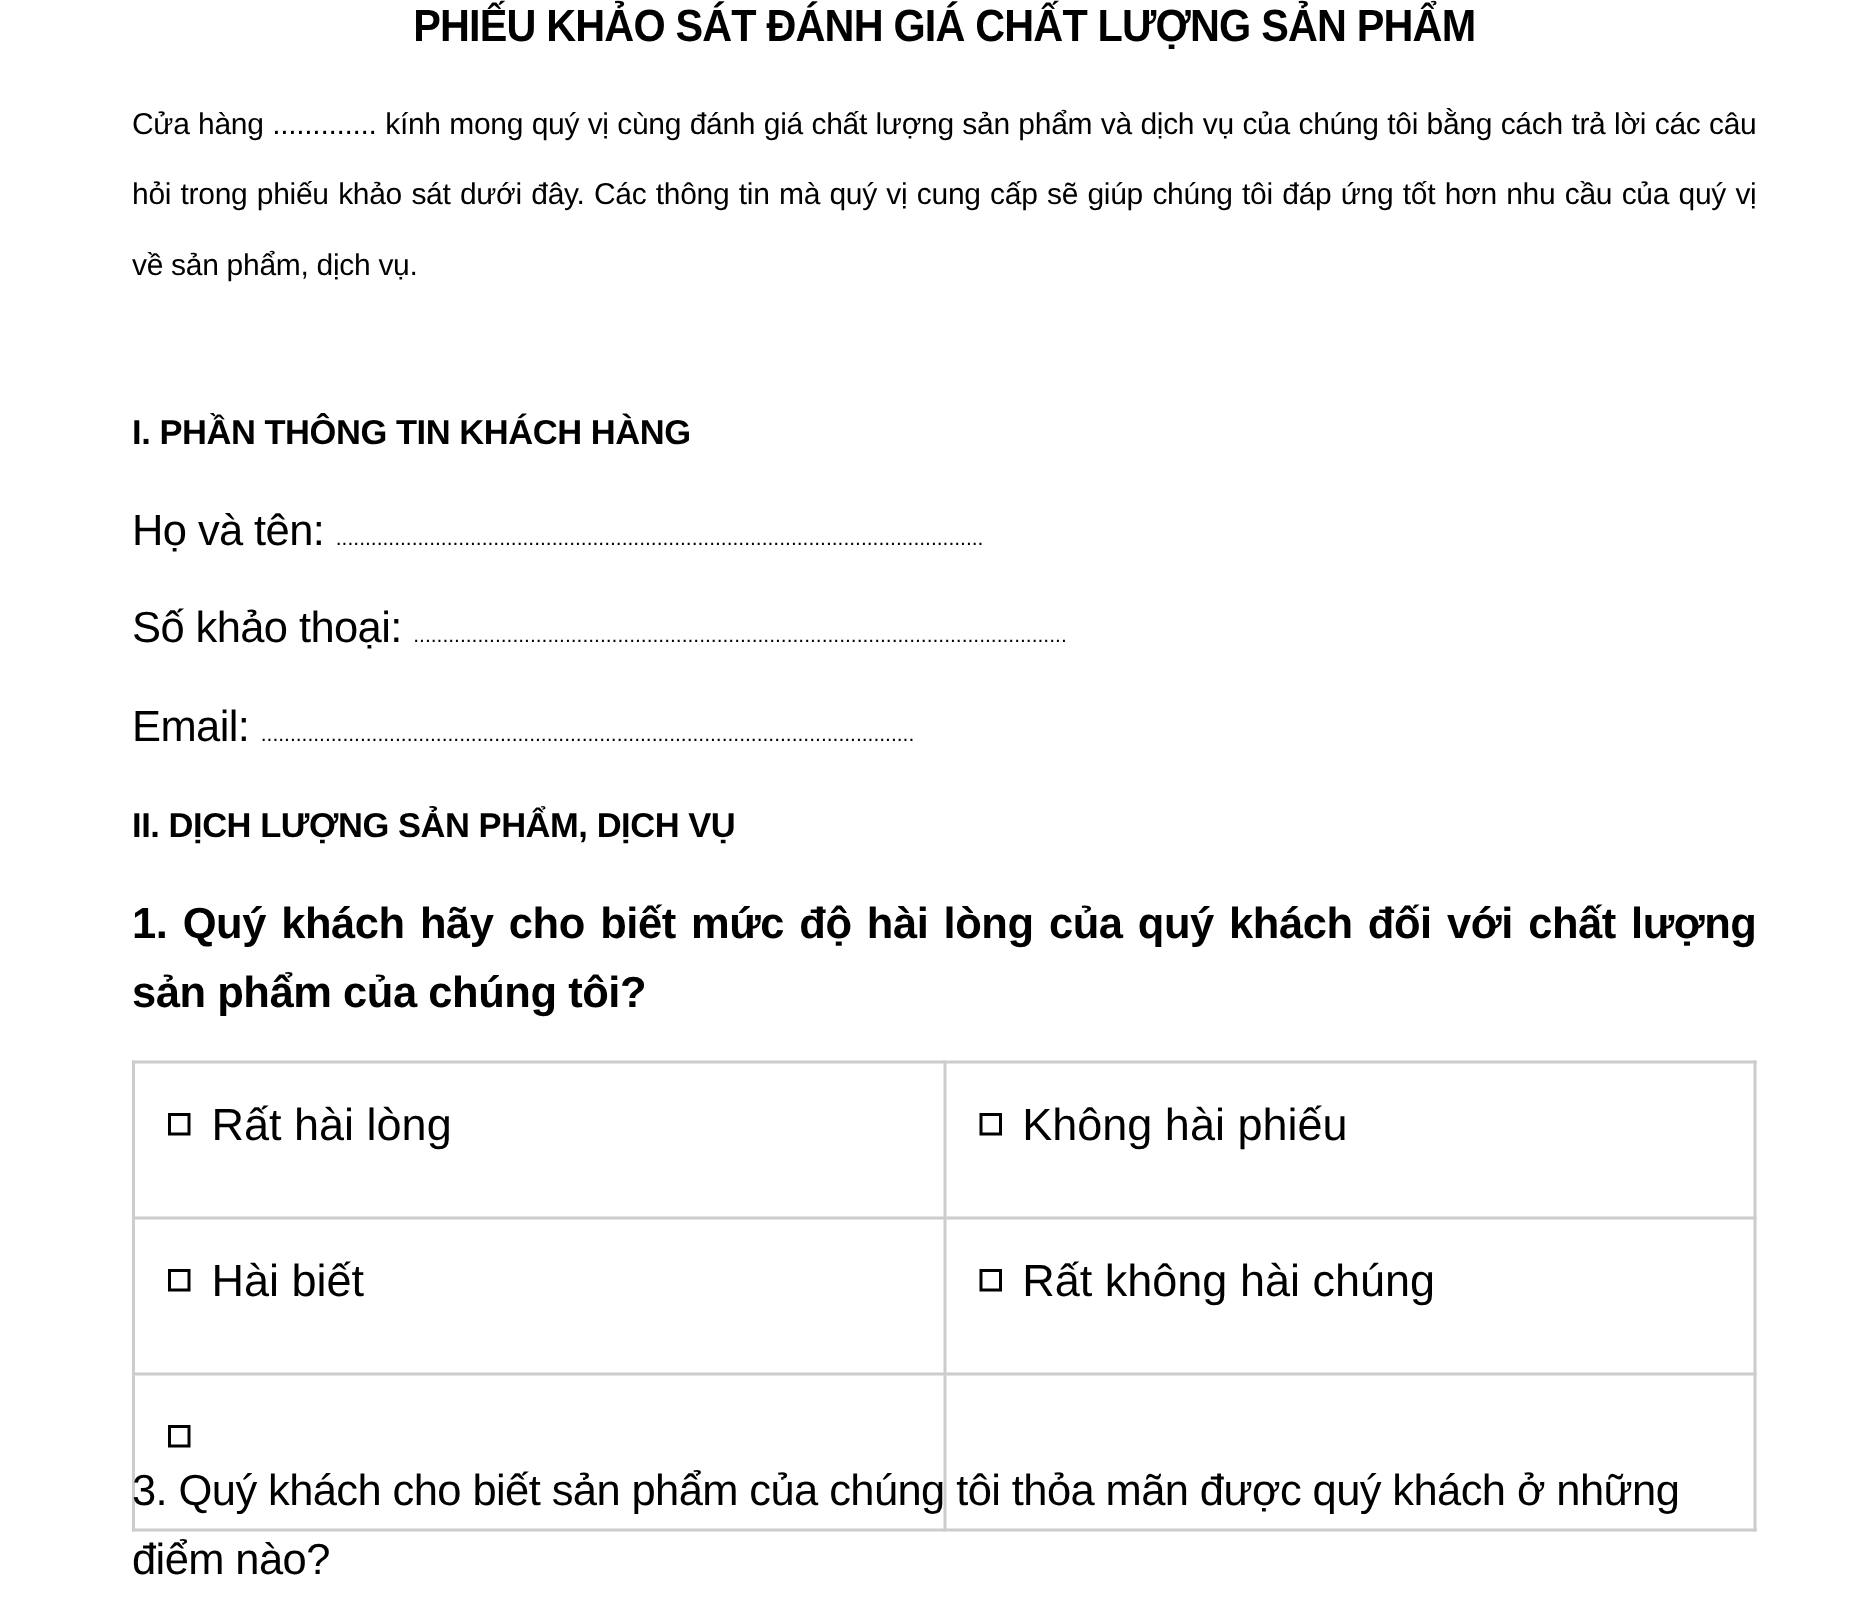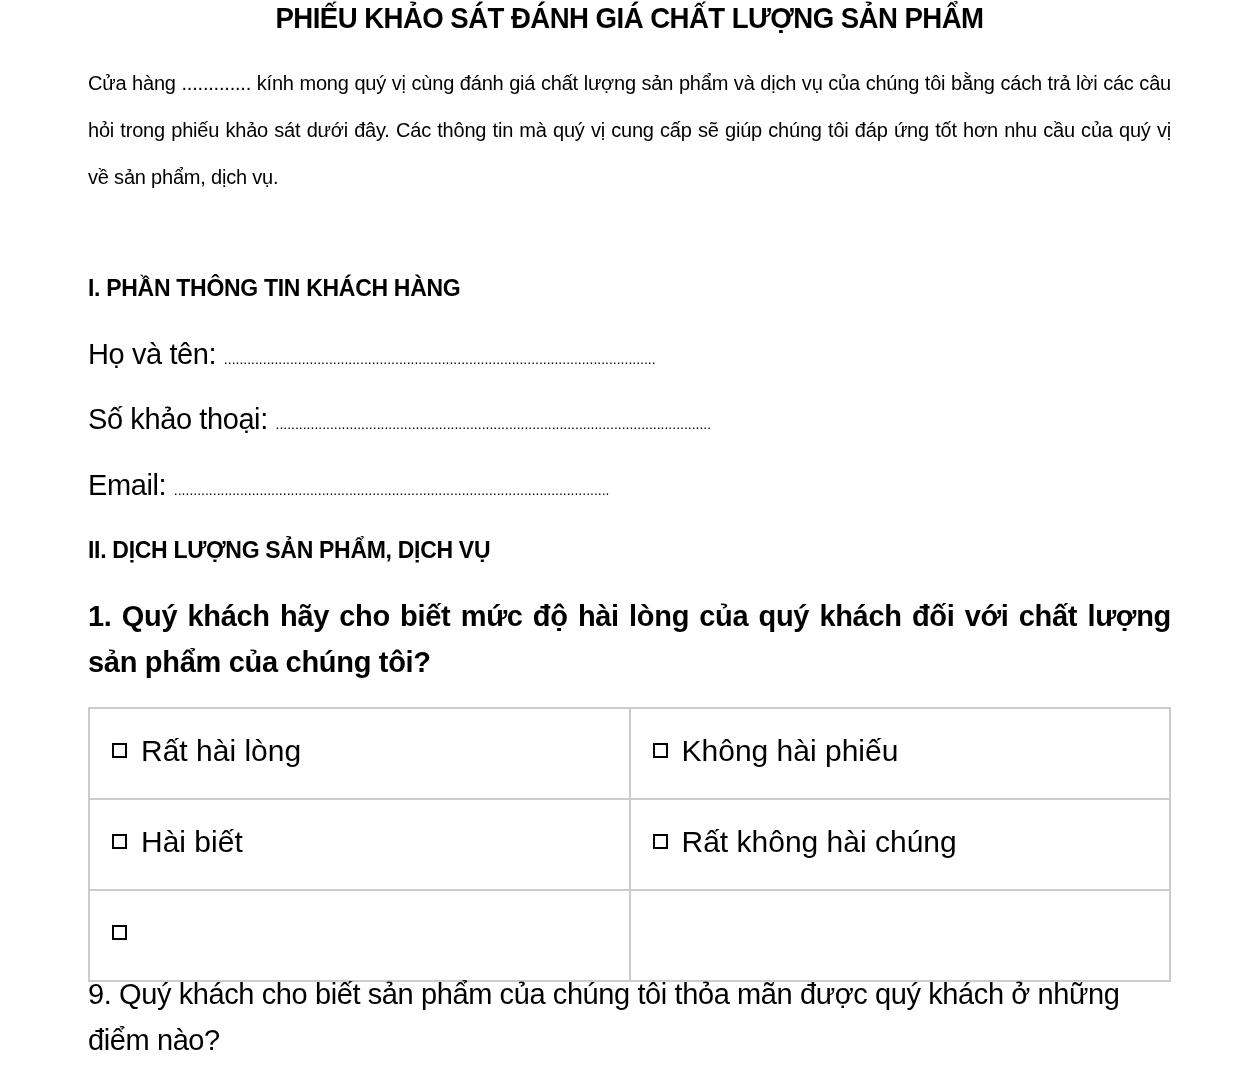--- a/index.html
+++ b/index.html
@@ -82,21 +82,21 @@
       position: absolute;
       left: 0;
       top: 707px;
       width: 1083px;
       border-collapse: collapse;
       table-layout: fixed;
     }
     .options-table td {
       border: 2px solid #cccccc;
       height: 84px;
-      padding: 0 0 5px 22px;
+      padding: 0 0 18px 22px;
       font-size: 30px;
       vertical-align: middle;
       white-space: nowrap;
     }
     .options-table td .box {
       display: inline-block;
       width: 15px;
       height: 15px;
       border: 2px solid #000;
       margin-right: 14px;
@@ -169,15 +169,15 @@
     </tr>
     <tr>
       <td>
         <span class="box"></span>
       </td>
       <td></td>
     </tr>
   </tbody>
     </table>
 
-  <div class="question-plain">9. Quý khách cho biết sản phẩm của chúng tôi thỏa mãn được quý khách ở những điểm nào?</div>
+  <div class="question-plain">3. Quý khách cho biết sản phẩm của chúng tôi thỏa mãn được quý khách ở những điểm nào?</div>
 
 </div>
 
 </body></html>

